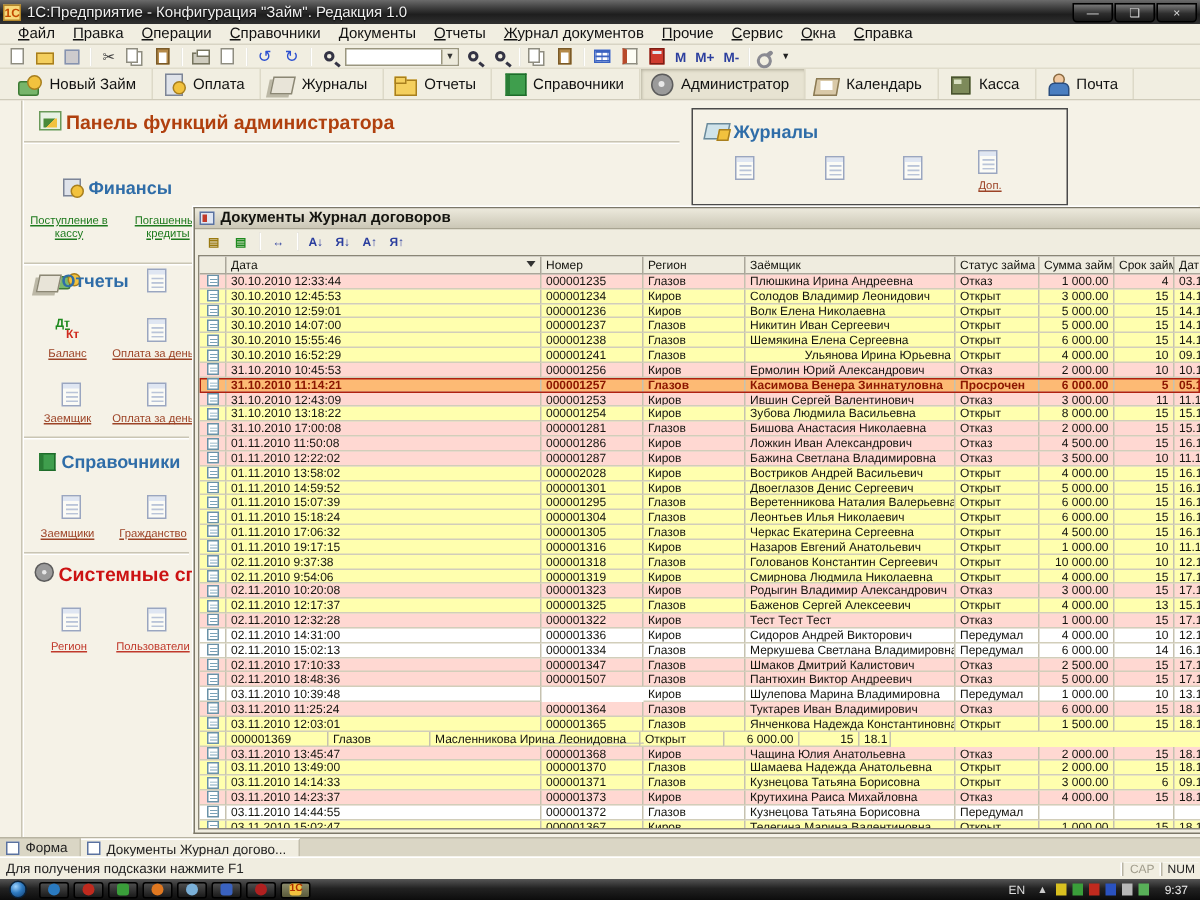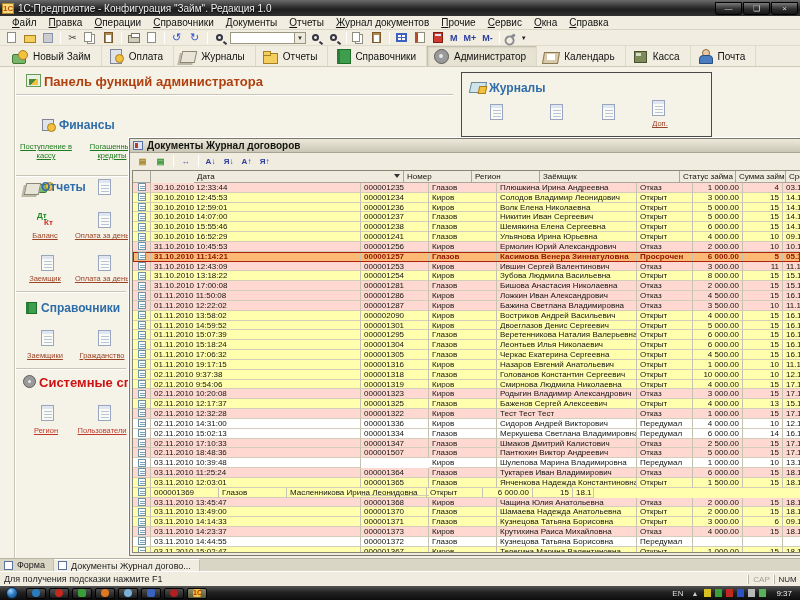--- a/index.html
+++ b/index.html
@@ -392,21 +392,21 @@
       <span class="jtb">↔</span>
       <span class="tsep"></span>
       <span class="jtb">А↓</span>
       <span class="jtb">Я↓</span>
       <span class="jtb">А↑</span>
       <span class="jtb">Я↑</span>
     </div>
   <div class="jgrid">
     <div class="jhead">
         <div class="hc" style="width: 18px;"></div>
-        <div class="hc" style="width: 210px; margin-left: 43px;">Дата<span class="sort"></span></div>
+        <div class="hc" style="width: 210px;">Дата<span class="sort"></span></div>
         <div class="hc" style="width: 68px;">Номер</div>
         <div class="hc" style="width: 68px;">Регион</div>
         <div class="hc" style="width: 140px;">Заёмщик</div>
         <div class="hc" style="width: 56px;">Статус займа</div>
         <div class="hc" style="width: 50px;">Сумма займа</div>
         <div class="hc" style="width: 40px;">Срок займа</div>
         <div class="hc" style="width: 21px;">Дат</div>
       </div>
     <div class="jbody">
         <div class="jrow st-ref">
@@ -474,21 +474,21 @@
           <div class="c num" style="width: 40px;">15</div>
           <div class="c" style="width: 21px;">14.1</div>
         </div>
         <div class="jrow st-open">
           <div class="c icn" style="width: 18px;">
             <span class="doc-glyph"></span>
           </div>
           <div class="c" style="width: 210px;">30.10.2010 16:52:29</div>
           <div class="c" style="width: 68px;">000001241</div>
           <div class="c" style="width: 68px;">Глазов</div>
-          <div class="c" style="width: 140px;">Ульянова Ирина  Юрьевна</div>
+          <div class="c" style="width: 140px; text-align: right;">Ульянова Ирина  Юрьевна</div>
           <div class="c" style="width: 56px;">Открыт</div>
           <div class="c num" style="width: 50px;">4 000.00</div>
           <div class="c num" style="width: 40px;">10</div>
           <div class="c" style="width: 21px;">09.1</div>
         </div>
         <div class="jrow st-ref">
           <div class="c icn" style="width: 18px;">
             <span class="doc-glyph"></span>
           </div>
           <div class="c" style="width: 210px;">31.10.2010 10:45:53</div>
@@ -576,21 +576,21 @@
           <div class="c" style="width: 56px;">Отказ</div>
           <div class="c num" style="width: 50px;">3 500.00</div>
           <div class="c num" style="width: 40px;">10</div>
           <div class="c" style="width: 21px;">11.1</div>
         </div>
         <div class="jrow st-open">
           <div class="c icn" style="width: 18px;">
             <span class="doc-glyph"></span>
           </div>
           <div class="c" style="width: 210px;">01.11.2010 13:58:02</div>
-          <div class="c" style="width: 68px;">000002090</div>
+          <div class="c" style="width: 68px;">000002028</div>
           <div class="c" style="width: 68px;">Киров</div>
           <div class="c" style="width: 140px;">Востриков Андрей Васильевич</div>
           <div class="c" style="width: 56px;">Открыт</div>
           <div class="c num" style="width: 50px;">4 000.00</div>
           <div class="c num" style="width: 40px;">15</div>
           <div class="c" style="width: 21px;">16.1</div>
         </div>
         <div class="jrow st-open">
           <div class="c icn" style="width: 18px;">
             <span class="doc-glyph"></span>

